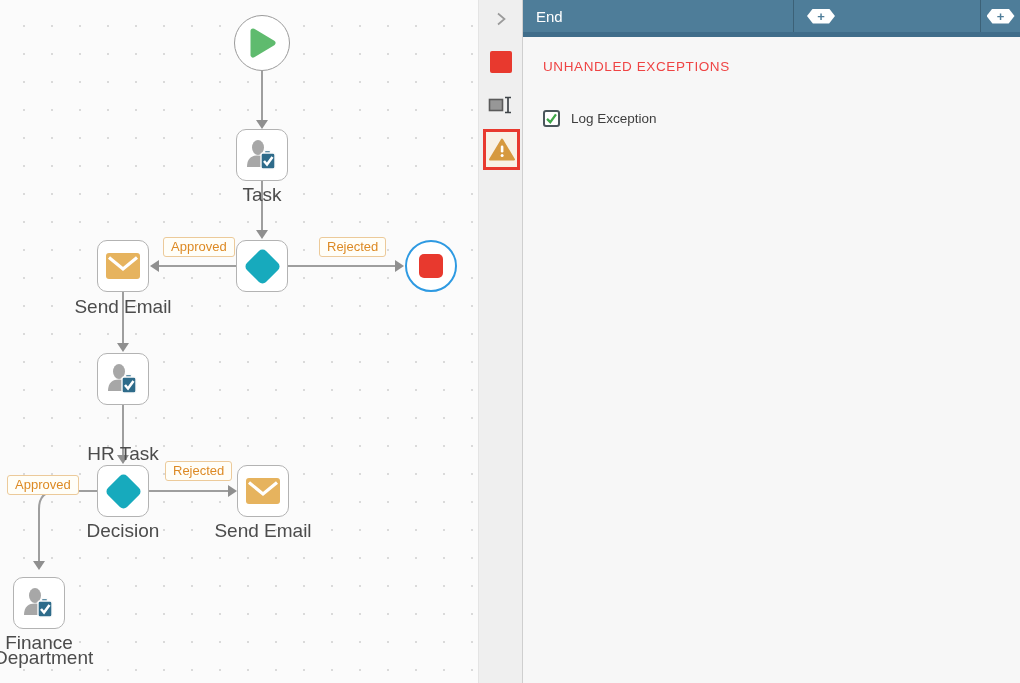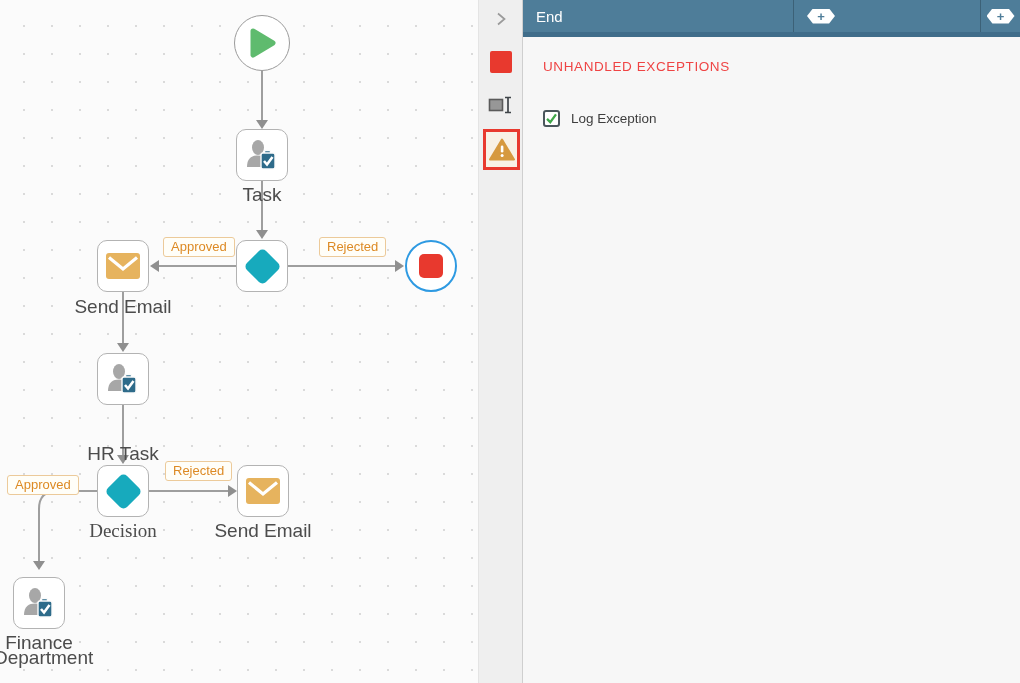--- a/index.html
+++ b/index.html
@@ -136,21 +136,21 @@
         <rect x="19.5" y="12.5" width="6" height="5" rx="1" fill="#2e6b8a" stroke="#fbfbfb" stroke-width="1.4"></rect>
         <rect x="16" y="15" width="14" height="16" rx="2" fill="#2e6b8a" stroke="#fbfbfb" stroke-width="1.4"></rect>
         <polyline points="19,23 22,26.5 27.5,19" stroke="#ffffff" stroke-width="2.6" fill="none"></polyline>
       </svg>
     </div>
     <div class="node-label" style="left:63px; top:411px;margin-top:35px;">HR Task</div>
 
     <div class="node" style="left:97px; top:465px;">
       <div class="diamond"></div>
     </div>
-    <div class="node-label" style="left:63px; top:523px;font-family:Liberation Serif, serif;">Decision</div>
+    <div class="node-label" style="left:63px; top:523px;">Decision</div>
 
     <div class="node" style="left:237px; top:465px;">
       <svg width="34" height="26" viewBox="0 0 34 26">
         <rect x="0" y="0" width="34" height="26" rx="3" fill="#e6b35e"></rect>
         <polyline points="3,4.5 17,16 31,4.5" stroke="#ffffff" stroke-width="3.2" fill="none"></polyline>
       </svg>
     </div>
     <div class="node-label" style="left:203px; top:523px;">Send Email</div>
 
     <div class="node" style="left:13px; top:577px;">

